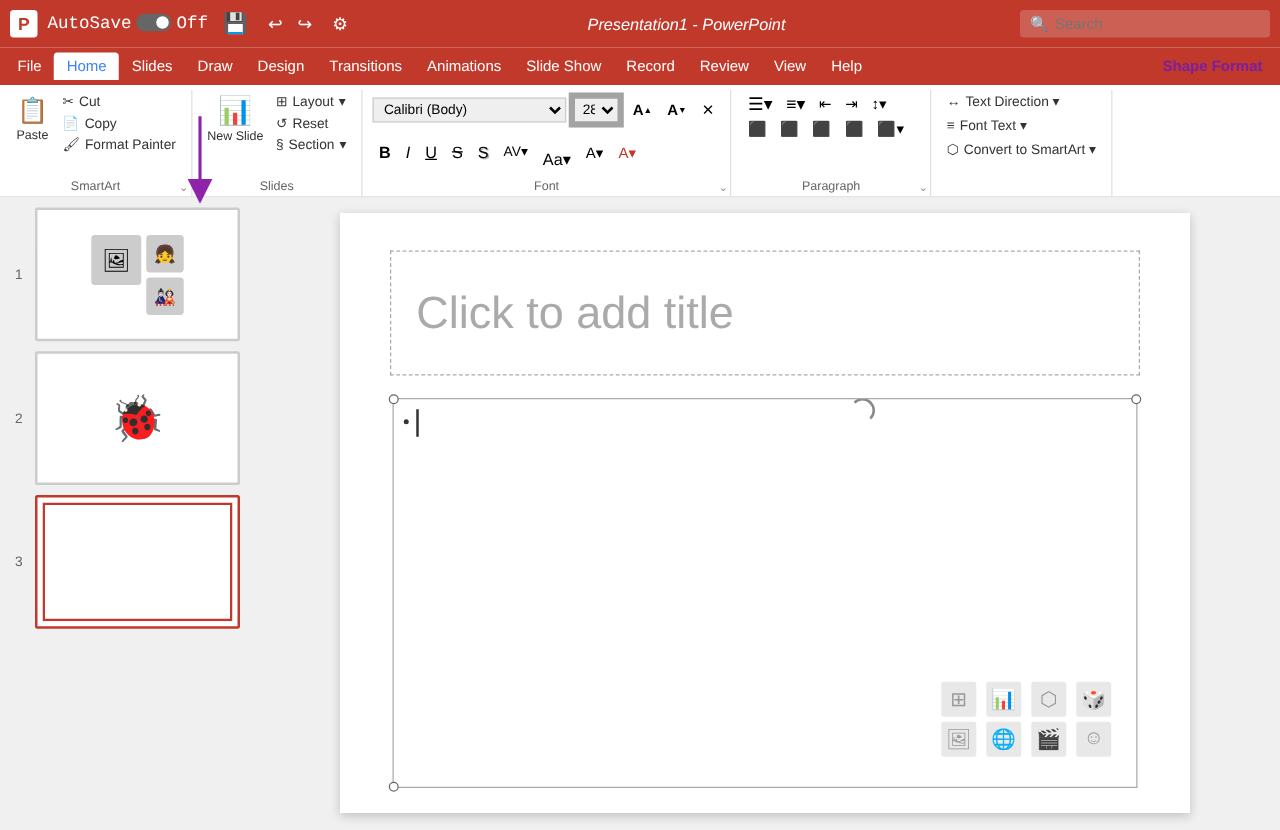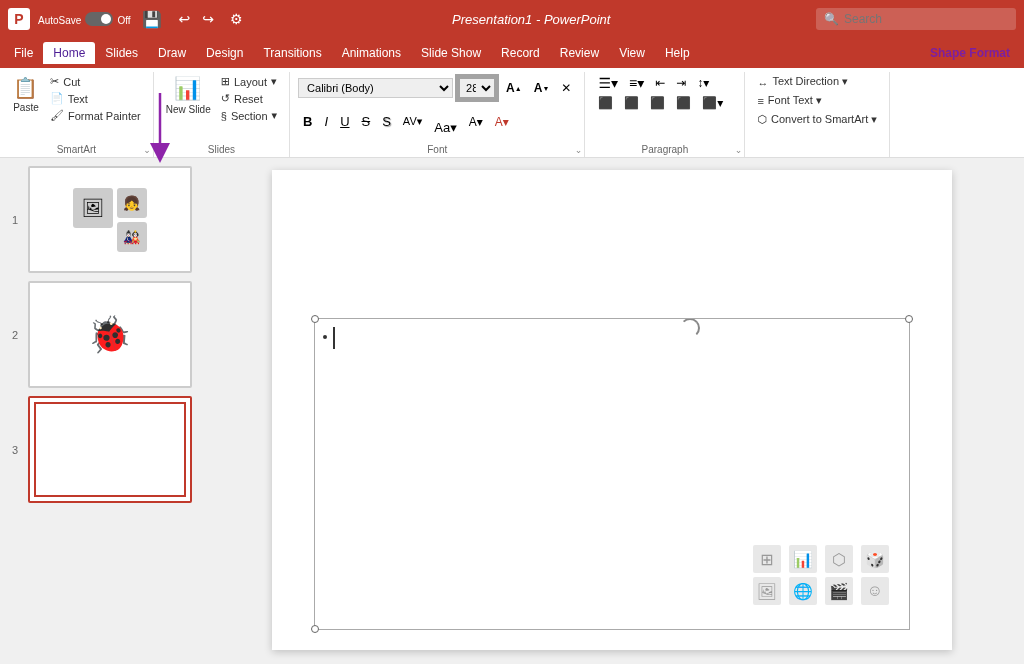--- a/index.html
+++ b/index.html
@@ -10,42 +10,42 @@
       background: #c0392b;
       height: 38px;
       display: flex;
       align-items: center;
       padding: 0 8px;
       color: white;
     }
     .title-bar-left { display: flex; align-items: center; gap: 8px; }
     .office-logo { width: 22px; height: 22px; background: white; border-radius: 3px; display: flex; align-items: center; justify-content: center; }
     .office-logo span { color: #c0392b; font-weight: bold; font-size: 14px; }
-    .autosave-group { display: flex; align-items: flex-end; gap: 4px; font-size: 10px; }
+    .autosave-group { display: flex; align-items: flex-start; gap: 4px; font-size: 14px; font-family: Liberation Mono, monospace; }
     .toggle-off { background: #666; border-radius: 8px; width: 28px; height: 14px; position: relative; display: inline-block; }
     .toggle-off::after { content:''; position: absolute; left: 16px; top: 2px; width: 10px; height: 10px; background: white; border-radius: 50%; }
     .title-bar-center { flex: 1; text-align: center; font-size: 13px; font-style: italic; }
     .title-bar-right { display: flex; align-items: center; gap: 6px; }
     .search-box { background: rgba(255,255,255,0.2); border: none; border-radius: 3px; padding: 4px 30px 4px 28px; color: #fef9c3; font-size: 12px; width: 200px; position: relative; }
     .search-container { position: relative; }
     .search-icon-title { position: absolute; left: 8px; top: 50%; transform: translateY(-50%); color: white; font-size: 12px; }
     .undo-redo { display: flex; gap: 4px; }
     .icon-btn { background: none; border: none; color: white; cursor: pointer; font-size: 14px; padding: 2px 4px; }
     .save-btn { background: none; border: none; color: white; cursor: pointer; font-size: 16px; padding: 2px 4px; }
 
     
     .menu-bar {
       background: #c0392b;
       height: 30px;
       display: flex;
       align-items: center;
       padding: 0 4px;
     }
     .menu-item { color: white; padding: 4px 10px; font-size: 12px; cursor: pointer; border-radius: 3px; }
-    .menu-item.active { background: white; color: #4c1d95; border-radius: 3px 3px 0 0; }
+    .menu-item.active { background: white; color: #3b82f6; border-radius: 3px 3px 0 0; }
 
     
     .ribbon {
       background: white;
       border-bottom: 1px solid #ddd;
       display: flex;
       align-items: stretch;
       padding: 4px 0 0 0;
       min-height: 90px;
     }
@@ -328,21 +328,21 @@
         <span class="icon">📋</span>
         <span>Paste</span>
       </button>
       <div class="slides-stack">
         <button class="slide-stack-btn">
           <span>✂</span>
           <span>Cut</span>
         </button>
         <button class="slide-stack-btn">
           <span>📄</span>
-          <span>Text</span>
+          <span>Copy</span>
         </button>
         <button class="slide-stack-btn">
           <span>🖌</span>
           <span>Format Painter</span>
         </button>
       </div>
     </div>
     <span class="ribbon-group-label">SmartArt</span>
     <span class="group-expand">⌄</span>
   </div>
@@ -480,20 +480,23 @@
       <span class="slide-num">3</span>
       <div class="slide-thumb-inner">
         <div class="slide3-content"></div>
       </div>
     </div>
   </div>
 
   <div class="canvas-area">
     <div class="slide-canvas">
 
+      <div class="title-placeholder">
+        <span class="title-placeholder-text">Click to add title</span>
+      </div>
 
       <div class="rotate-handle" style="position:absolute; top:148px; right:252px; width:20px; height:20px; border:2px solid #888; border-radius:50%; border-bottom-color:transparent; border-left-color:transparent;"></div>
 
       <div style="position:absolute; top:148px; left:42px; right:42px; bottom:20px; border:1px solid #aaa;">
 
         <div class="content-handle" style="top:-4px; left:-4px;"></div>
         <div class="content-handle" style="top:-4px; right:-4px;"></div>
         <div class="content-handle" style="bottom:-4px; left:-4px;"></div>
 
         <div style="position:absolute; top:16px; left:8px; width:4px; height:4px; background:#333; border-radius:50%;"></div>

